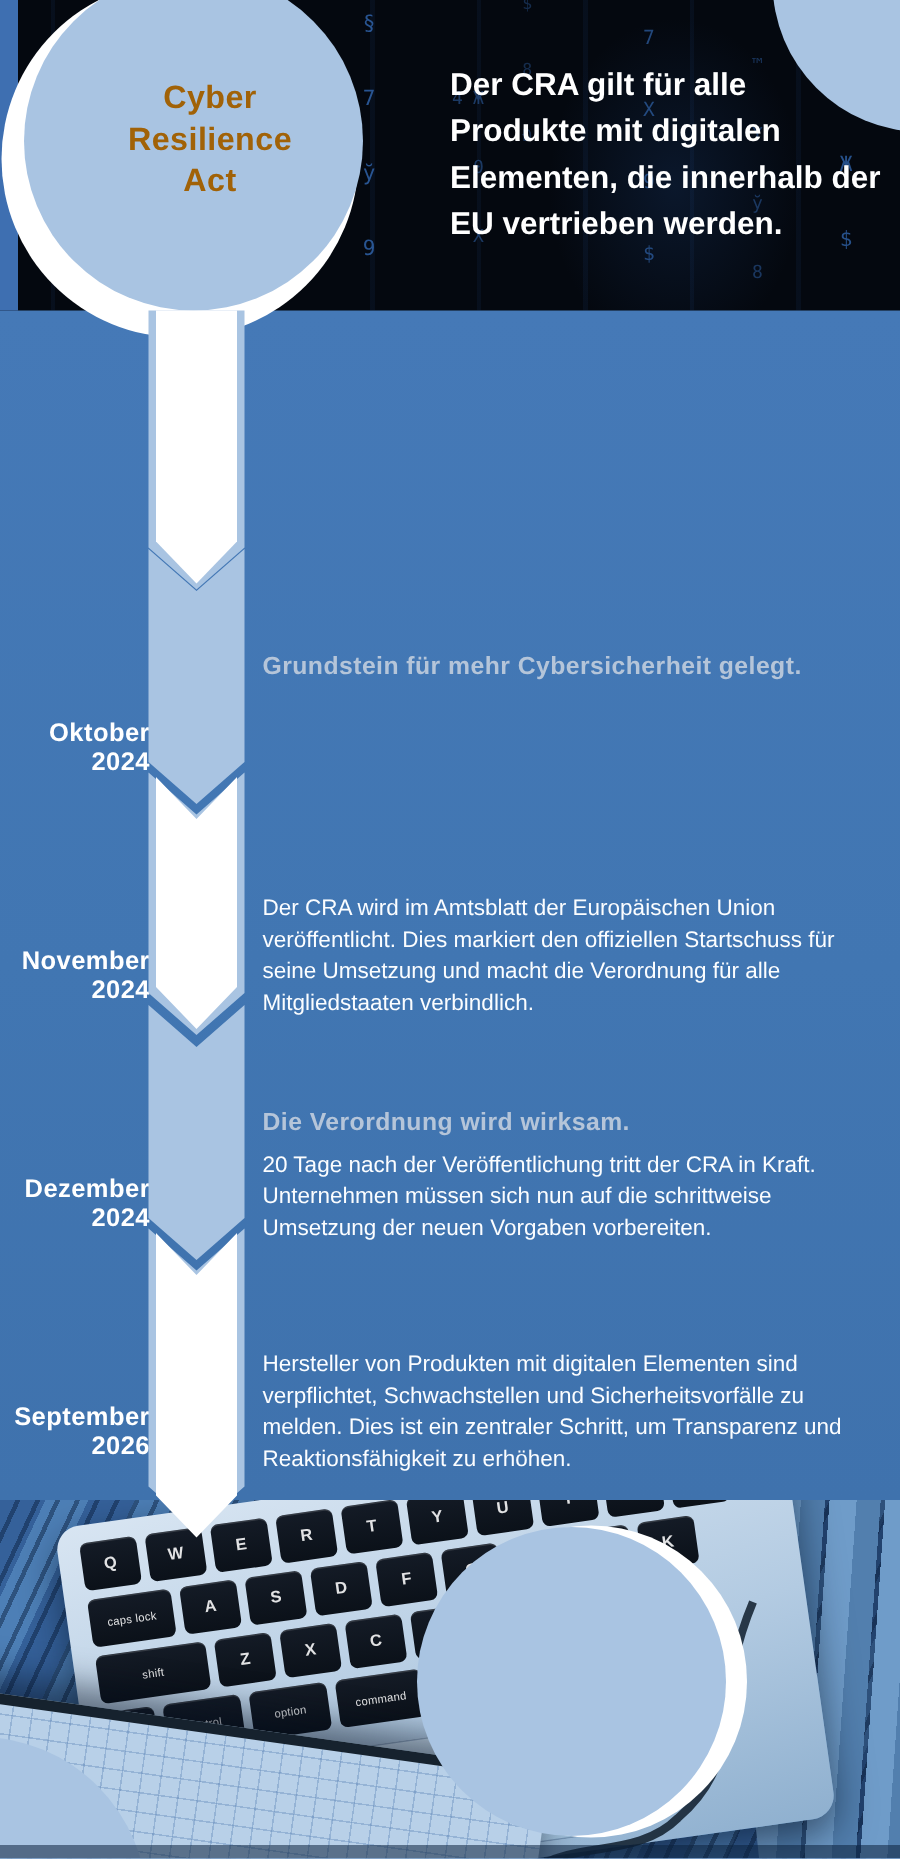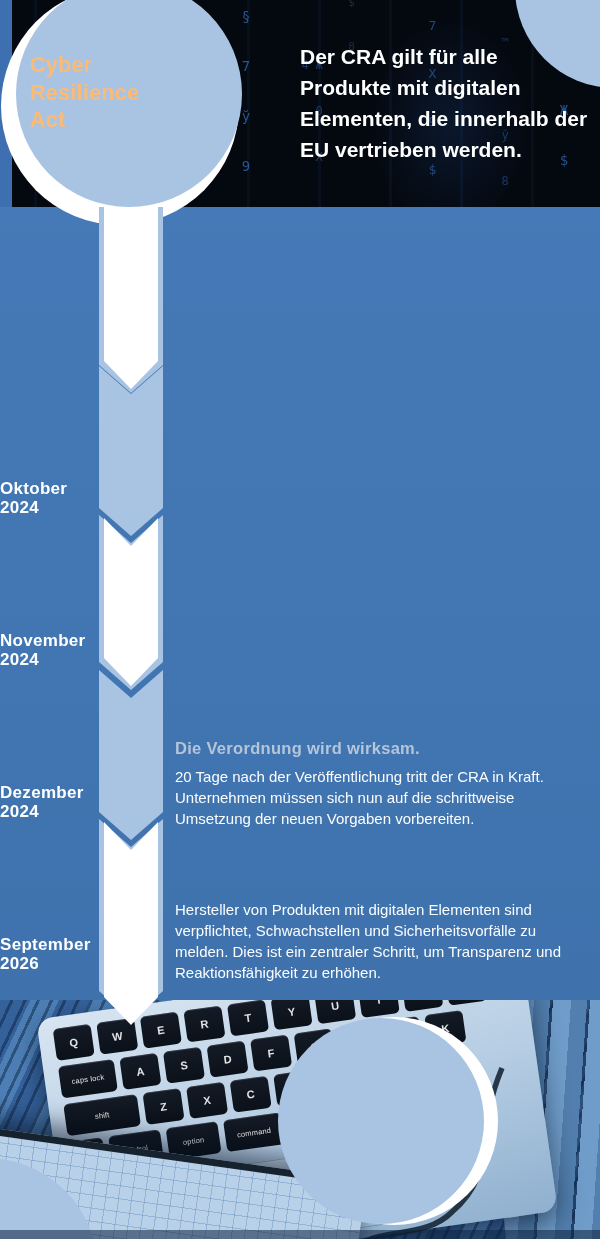--- a/index.html
+++ b/index.html
@@ -19,29 +19,29 @@
   .cc4{left:425px;top:18px;font-size:13px;opacity:.7;}
   .cc5{left:498px;top:36px;font-size:12px;opacity:.5;}
   .cc6{left:556px;top:2px;font-size:14px;opacity:.8;}
   .left-strip{position:absolute;left:0;top:0;width:12px;height:207px;background:#3e6fb1;}
 
   .circle{border-radius:50%;position:absolute;}
   .ring-circle-top{left:1px;top:-13px;width:238px;height:238px;background:#ffffff;}
   .title-circle{left:16px;top:-19px;width:226px;height:226px;background:#a9c4e2;}
   .corner-circle{left:515px;top:-112px;width:200px;height:200px;background:#a9c4e2;}
 
-  .badge-title{position:absolute;left:30px;top:52px;width:220px;text-align:left;
-      font-size:21.5px;line-height:27.5px;font-weight:bold;color:#fdba74;white-space:pre;letter-spacing:.3px;}
+  .badge-title{position:absolute;left:30px;top:52px;width:220px;text-align:center;
+      font-size:21.5px;line-height:27.5px;font-weight:bold;color:#a16207;white-space:pre;letter-spacing:.3px;}
   .intro{position:absolute;left:300px;top:41px;font-size:21px;line-height:31px;color:#ffffff;white-space:pre;font-weight:bold;}
 
   
   .timeline{position:absolute;left:0;top:207px;width:600px;height:793px;
       background:linear-gradient(180deg,#4579b7 0%,#4176b2 55%,#3f72ad 100%);z-index:1;}
   .tl-item{position:absolute;left:175px;width:418px;}
-  .tl-date{position:absolute;left:-175px;top:44px;width:100px;text-align:left;
+  .tl-date{position:absolute;left:-175px;top:44px;width:100px;text-align:right;
       font-size:17px;line-height:19px;font-weight:bold;color:#ffffff;white-space:pre;letter-spacing:.3px;}
   .tl-head{font-size:16.5px;font-weight:bold;color:#b5c5d9;letter-spacing:.3px;}
   .tl-body{margin-top:8px;font-size:15px;line-height:21px;color:#fbfdff;}
   .ti1{top:228px;} .ti2{top:380px;} .ti3{top:532px;} .ti4{top:684px;} .ti5{top:836px;}
 
   .arrow-svg{position:absolute;left:0;top:0;width:600px;height:1239px;z-index:6;pointer-events:none;}
 
   
   .photo{position:absolute;left:0;top:1000px;width:600px;height:239px;overflow:hidden;z-index:1;background:#3b6ba3;}
   .wood{position:absolute;inset:-20px;background:
@@ -98,24 +98,26 @@
     <div class="intro">Der CRA gilt für alle
 Produkte mit digitalen
 Elementen, die innerhalb der
 EU vertrieben werden.</div>
   </div>
 
   <div class="timeline">
     <div class="tl-item ti1">
       <div class="tl-date">Oktober
 2024</div>
+      <div class="tl-head">Grundstein für mehr Cybersicherheit gelegt.</div>
     </div>
     <div class="tl-item ti2">
       <div class="tl-date">November
 2024</div>
+      <div class="tl-body">Der CRA wird im Amtsblatt der Europäischen Union veröffentlicht. Dies markiert den offiziellen Startschuss für seine Umsetzung und macht die Verordnung für alle Mitgliedstaaten verbindlich.</div>
     </div>
     <div class="tl-item ti3">
       <div class="tl-date">Dezember
 2024</div>
       <div class="tl-head">Die Verordnung wird wirksam.</div>
       <div class="tl-body">20 Tage nach der Veröffentlichung tritt der CRA in Kraft. Unternehmen müssen sich nun auf die schrittweise Umsetzung der neuen Vorgaben vorbereiten.</div>
     </div>
     <div class="tl-item ti4">
       <div class="tl-date">September
 2026</div>

